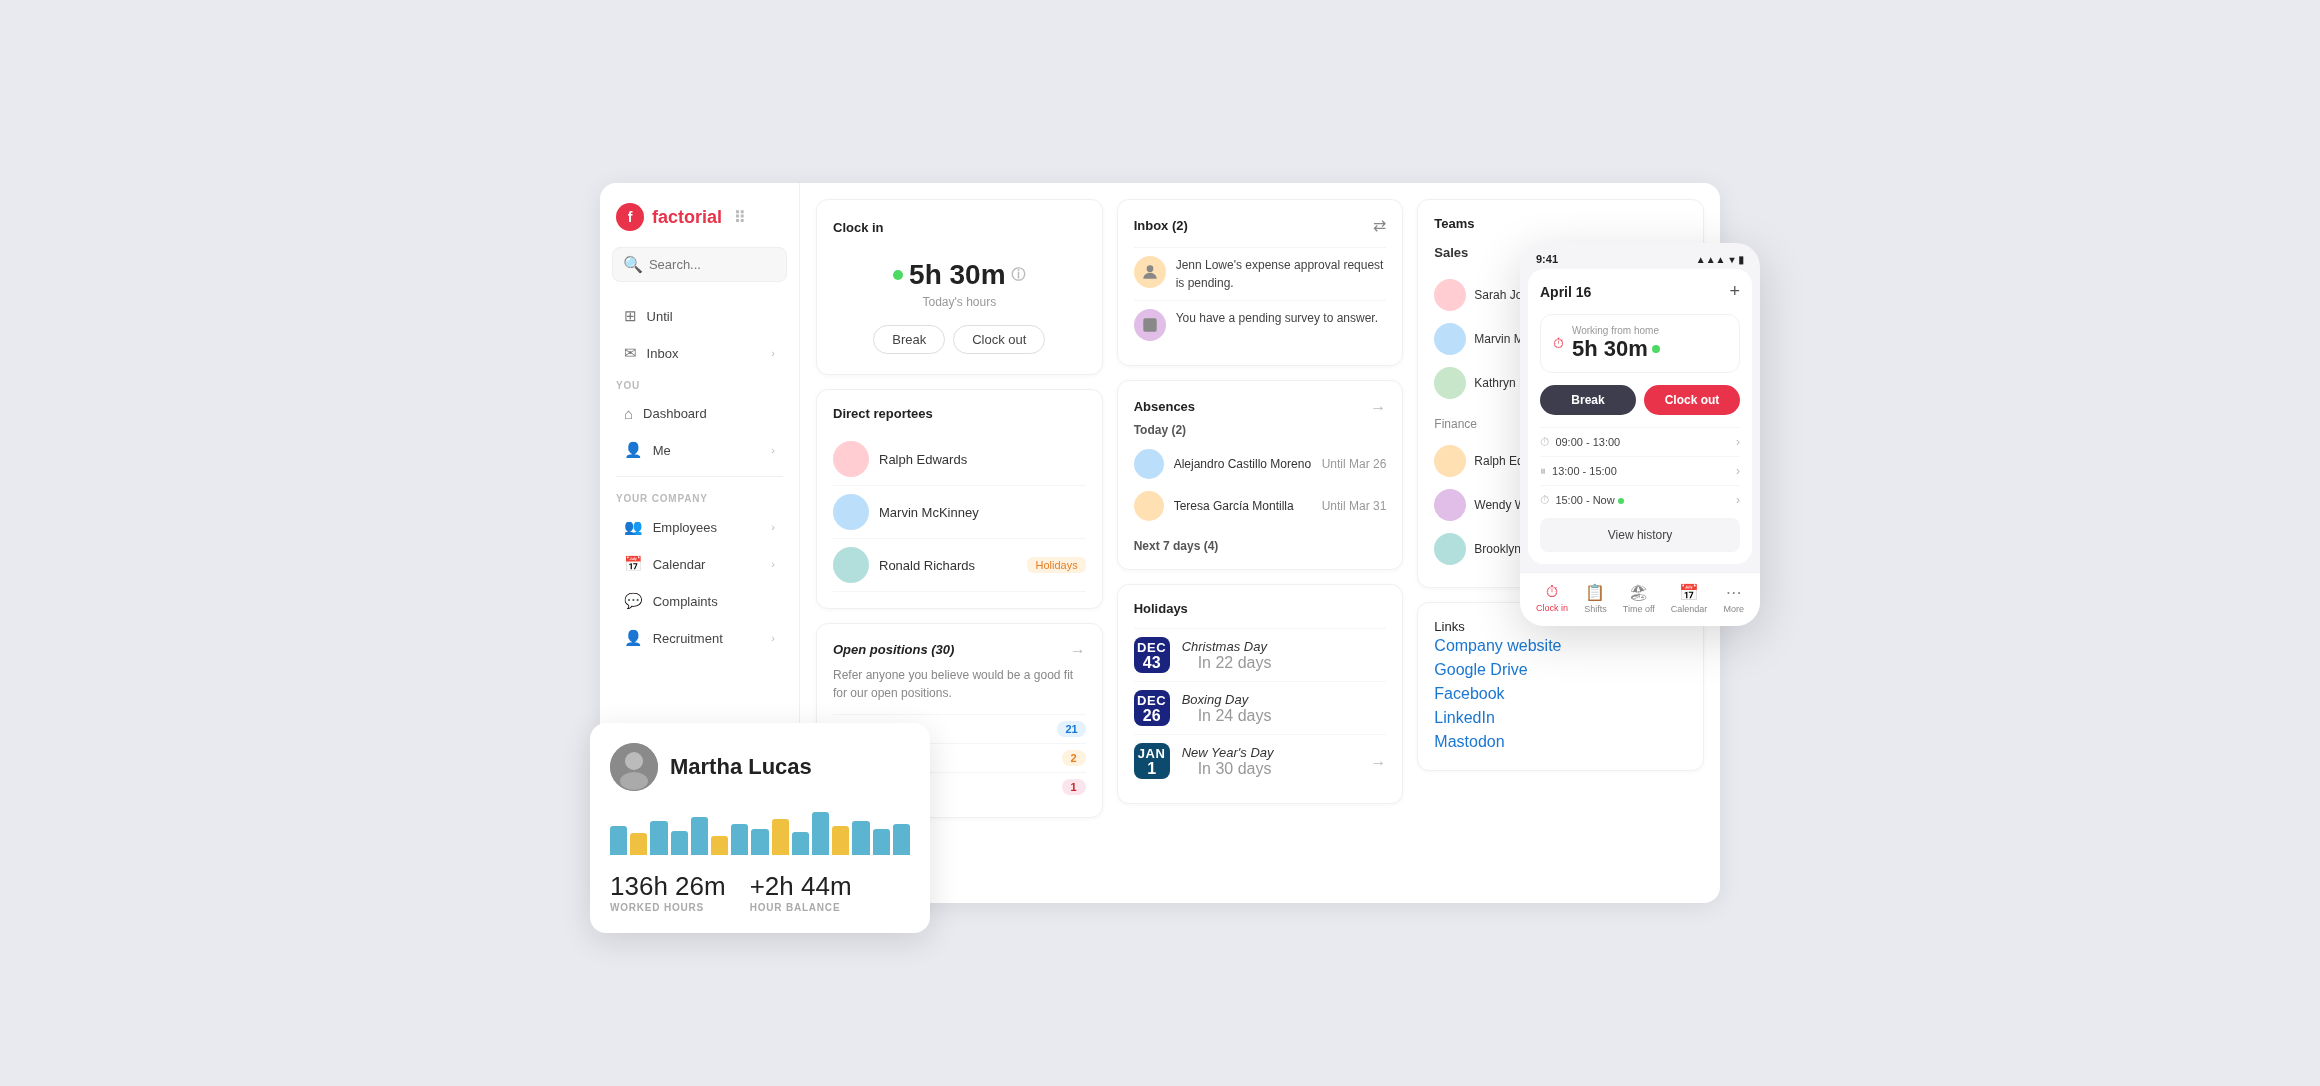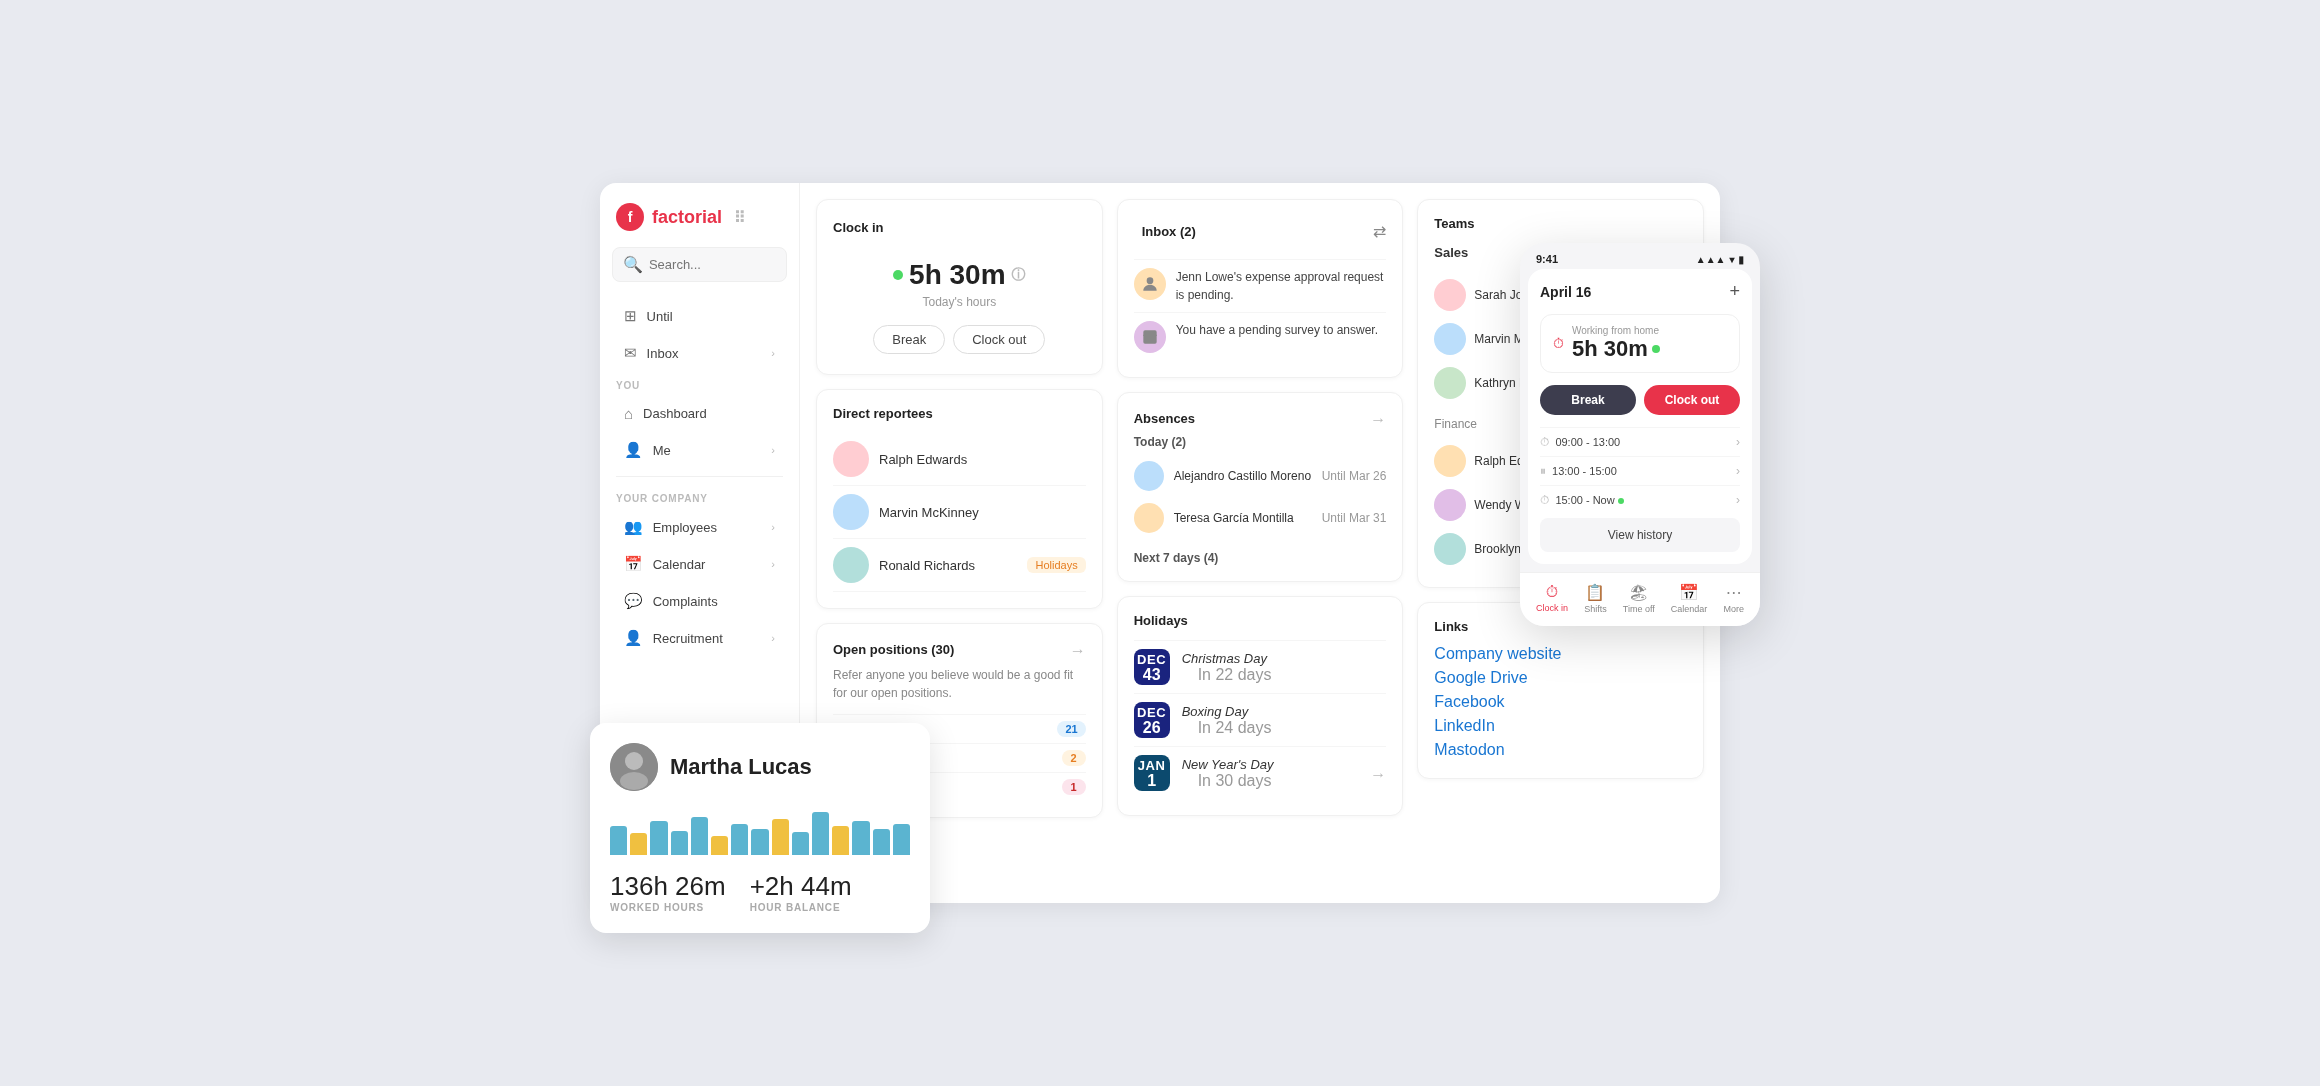--- a/index.html
+++ b/index.html
@@ -363,21 +363,21 @@
       padding: 6px 0;
     }
     .team-avatar {
       width: 32px;
       height: 32px;
       border-radius: 50%;
       background: #ddd;
       flex-shrink: 0;
     }
     .team-member-name { font-size: 12px; color: #333; font-weight: 500; }
-    .links-section-title { font-size: 13px; font-weight: 700; color: #222; margin-bottom: 8px; }
+    .links-section-title { font-size: 13px; font-weight: 400; color: #222; }
     .link-item {
       display: block;
       font-size: 16px;
       color: #1976d2;
       text-decoration: none;
       padding: 3px 0;
       cursor: pointer;
     }
     
     .profile-card {
@@ -660,21 +660,21 @@
             <span class="reportee-name">Marvin McKinney</span>
           </div>
           <div class="reportee-item">
             <div class="reportee-avatar avatar-teal"></div>
             <span class="reportee-name">Ronald Richards</span>
             <span class="badge-holiday">Holidays</span>
           </div>
         </div>
 
         <div class="widget">
-          <div style="display:flex;align-items:center;justify-content:space-between;margin-bottom:8px;">
+          <div style="display:flex;align-items:center;justify-content:space-between;margin-bottom:8px;font-style:italic;">
             <div class="widget-title" style="margin:0">Open positions (30)</div>
             <span class="arrow-link">→</span>
           </div>
           <p class="open-pos-desc">Refer anyone you believe would be a good fit for our open positions.</p>
           <div class="pos-item">
             <span>Barcelona</span>
             <span class="pos-badge">21</span>
           </div>
           <div class="pos-item">
             <span>Bengaluru</span>
@@ -684,21 +684,21 @@
             <span>Seattle</span>
             <span class="pos-badge red">1</span>
           </div>
         </div>
       </div>
 
       <div class="col2">
 
         <div class="widget inbox-widget">
           <div class="inbox-header">
-            <div class="widget-title" style="margin:8px">Inbox (2)</div>
+            <div class="widget-title" style="margin:0">Inbox (2)</div>
             <span class="inbox-action">⇄</span>
           </div>
           <div class="inbox-item">
             <div class="inbox-avatar avatar-orange">
               <svg viewBox="0 0 24 24" fill="#888">
                   <circle cx="12" cy="8" r="4"></circle>
                   <path d="M4 20c0-4 3.6-7 8-7s8 3 8 7"></path>
                 </svg>
             </div>
             <div class="inbox-text">Jenn Lowe's expense approval request is pending.</div>

